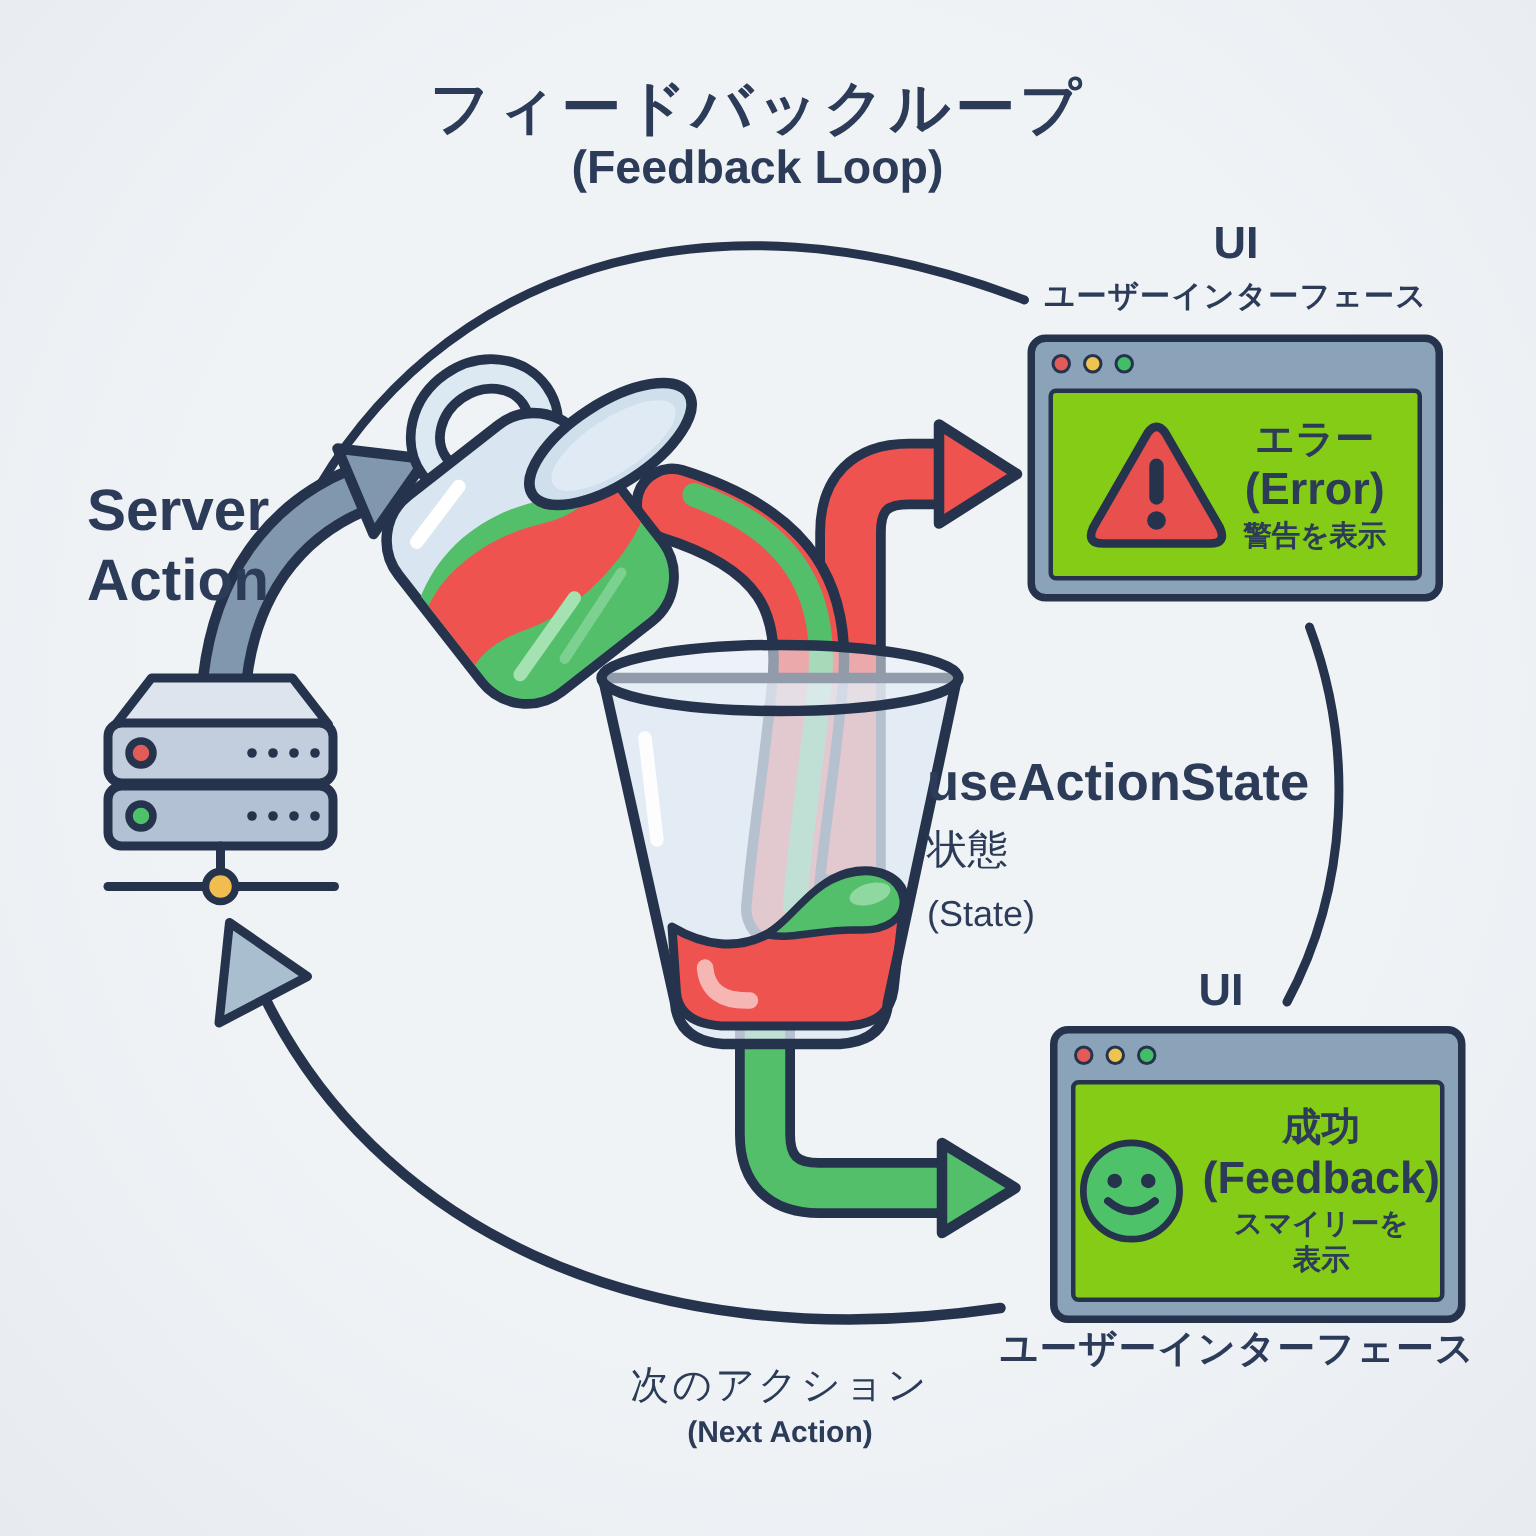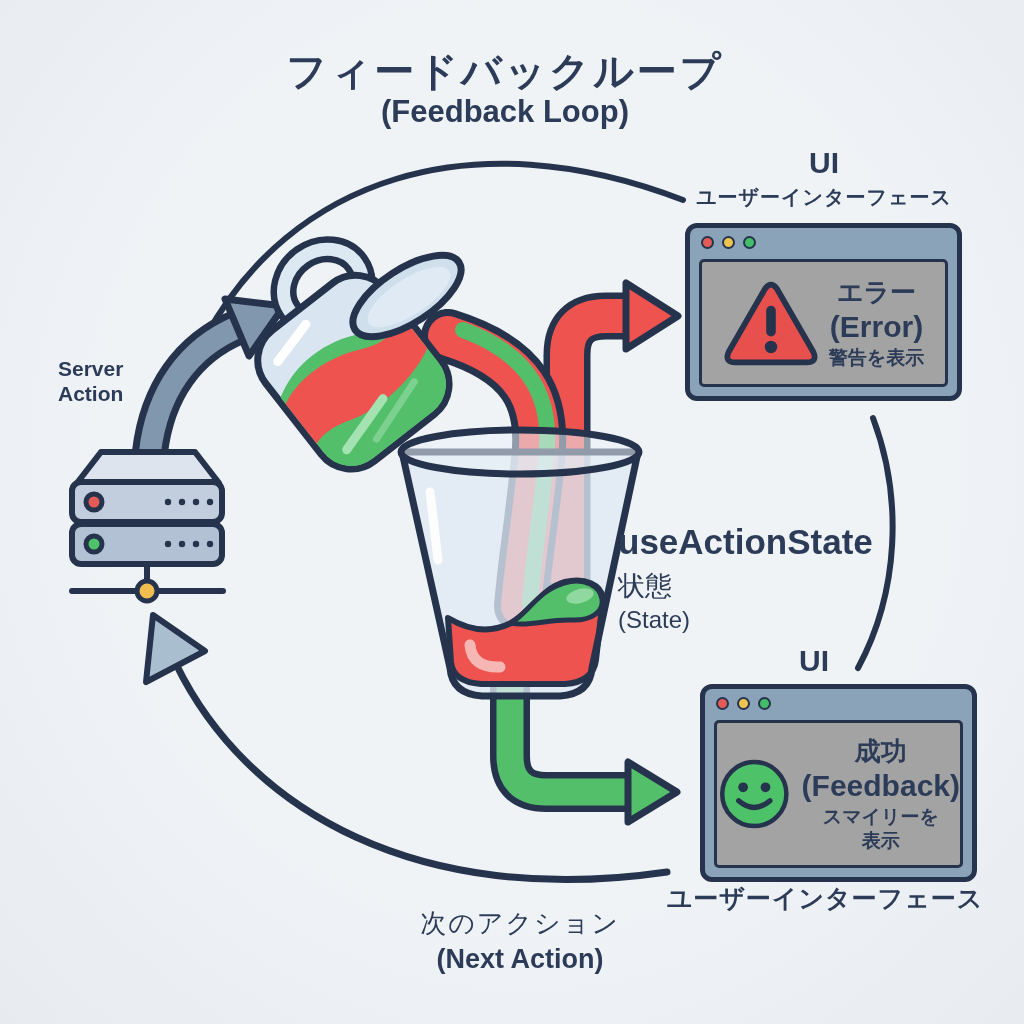--- a/index.html
+++ b/index.html
@@ -7,40 +7,40 @@
   .canvas{position:relative;width:1024px;height:1024px;background:#edf0f4;overflow:hidden;
           background:radial-gradient(ellipse at 50% 45%, #f0f3f6 55%, #e7ebf0 100%);padding-left:23px;}
   .canvas svg.scene{position:absolute;left:0;top:0;}
   .label{position:absolute;color:#2c3c58;z-index:3;}
   .center{text-align:center;}
   .title-jp{left:145px;top:44px;width:720px;font-size:40px;font-weight:bold;letter-spacing:3px;}
   .title-en{left:145px;top:94px;width:720px;font-size:31px;font-weight:600;}
   .ui-top-wrap{left:688px;top:146px;width:272px;}
   .ui-top-wrap .ui{font-size:30px;font-weight:bold;}
   .ui-top-wrap .sub{font-size:20px;font-weight:600;margin-top:4px;letter-spacing:1px;}
-  .server-action{left:58px;top:318px;font-size:21px;font-weight:bold;line-height:1.2;margin-top:38px;}
-  .state-label{left:618px;top:522px;}
+  .server-action{left:58px;top:318px;font-size:39px;font-weight:bold;line-height:1.2;}
+  .state-label{left:618px;top:502px;}
   .state-label .hook{font-size:35px;font-weight:bold;}
   .state-label .jp{font-size:27px;font-weight:normal;margin-top:6px;}
-  .state-label .en{font-size:24px;margin-top:2px;}
+  .state-label .en{font-size:24px;margin-top:12px;}
   .ui-bottom{left:758px;top:644px;width:112px;font-size:30px;font-weight:bold;}
   .next-action{left:360px;top:906px;width:320px;}
   .next-action .jp{font-size:26px;font-weight:normal;letter-spacing:2px;}
-  .next-action .en{font-size:27px;font-weight:600;margin-top:3px;}
+  .next-action .en{font-size:20px;font-weight:600;margin-top:3px;}
   .ui-caption{left:655px;top:882px;width:340px;}
   .ui-caption .jp{font-size:25px;font-weight:bold;letter-spacing:1px;}
   .ui-caption .en{font-size:24px;font-weight:600;margin-top:2px;}
 
   .window{position:absolute;background:#8ba3b9;border:5px solid #26334d;border-radius:12px;z-index:2;box-sizing:border-box;}
   .win-error{left:685px;top:223px;width:277px;height:178px;}
   .win-success{left:700px;top:684px;width:277px;height:198px;}
   .titlebar{position:absolute;left:0;top:0;right:0;height:29px;display:flex;align-items:center;gap:8px;padding-left:11px;}
   .dot{width:13px;height:13px;border-radius:50%;border:2.5px solid #26334d;box-sizing:border-box;}
   .dot.r{background:#e25b57;} .dot.y{background:#efc44e;} .dot.g{background:#43bd67;}
-  .win-content{position:absolute;left:9px;right:9px;top:31px;bottom:9px;background:#a3a3a3;
+  .win-content{position:absolute;left:9px;right:9px;top:31px;bottom:9px;background:#84cc16;
                border:3px solid #26334d;border-radius:5px;display:flex;align-items:center;justify-content:center;gap:10px;}
   .win-text{text-align:center;color:#2c3c58;line-height:1.12;}
   .win-text .t1{font-size:26px;font-weight:bold;}
   .win-text .t2{font-size:30px;font-weight:600;margin-top:3px;}
   .win-text .t3{font-size:19px;font-weight:700;margin-top:3px;}
 </style>
 </head>
 <body>
 
 <div class="canvas">

